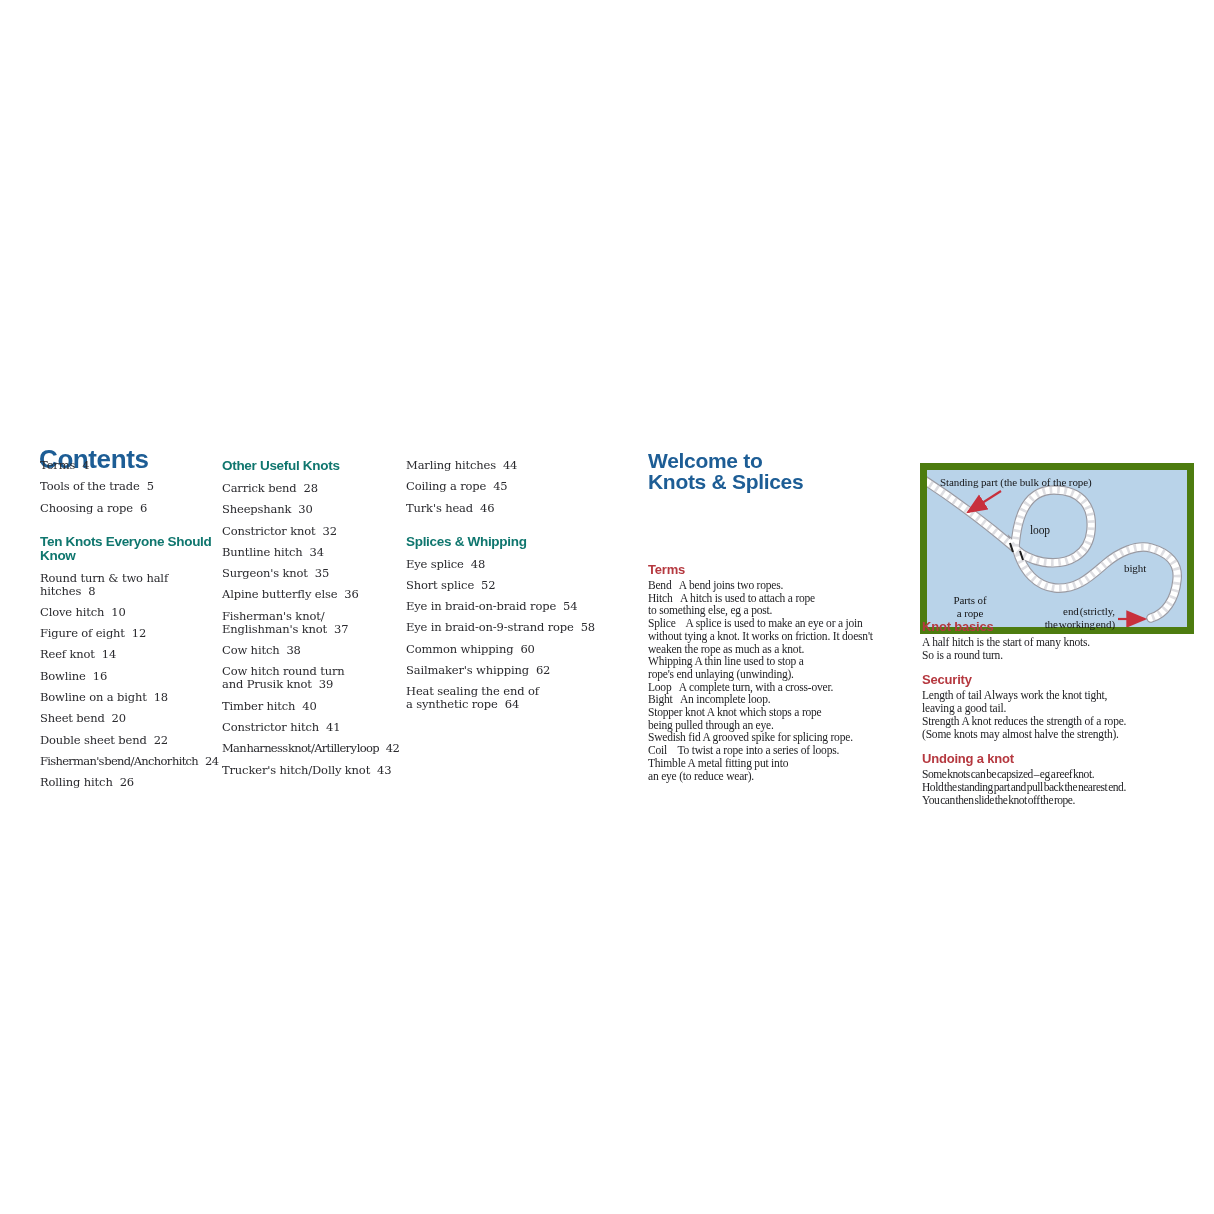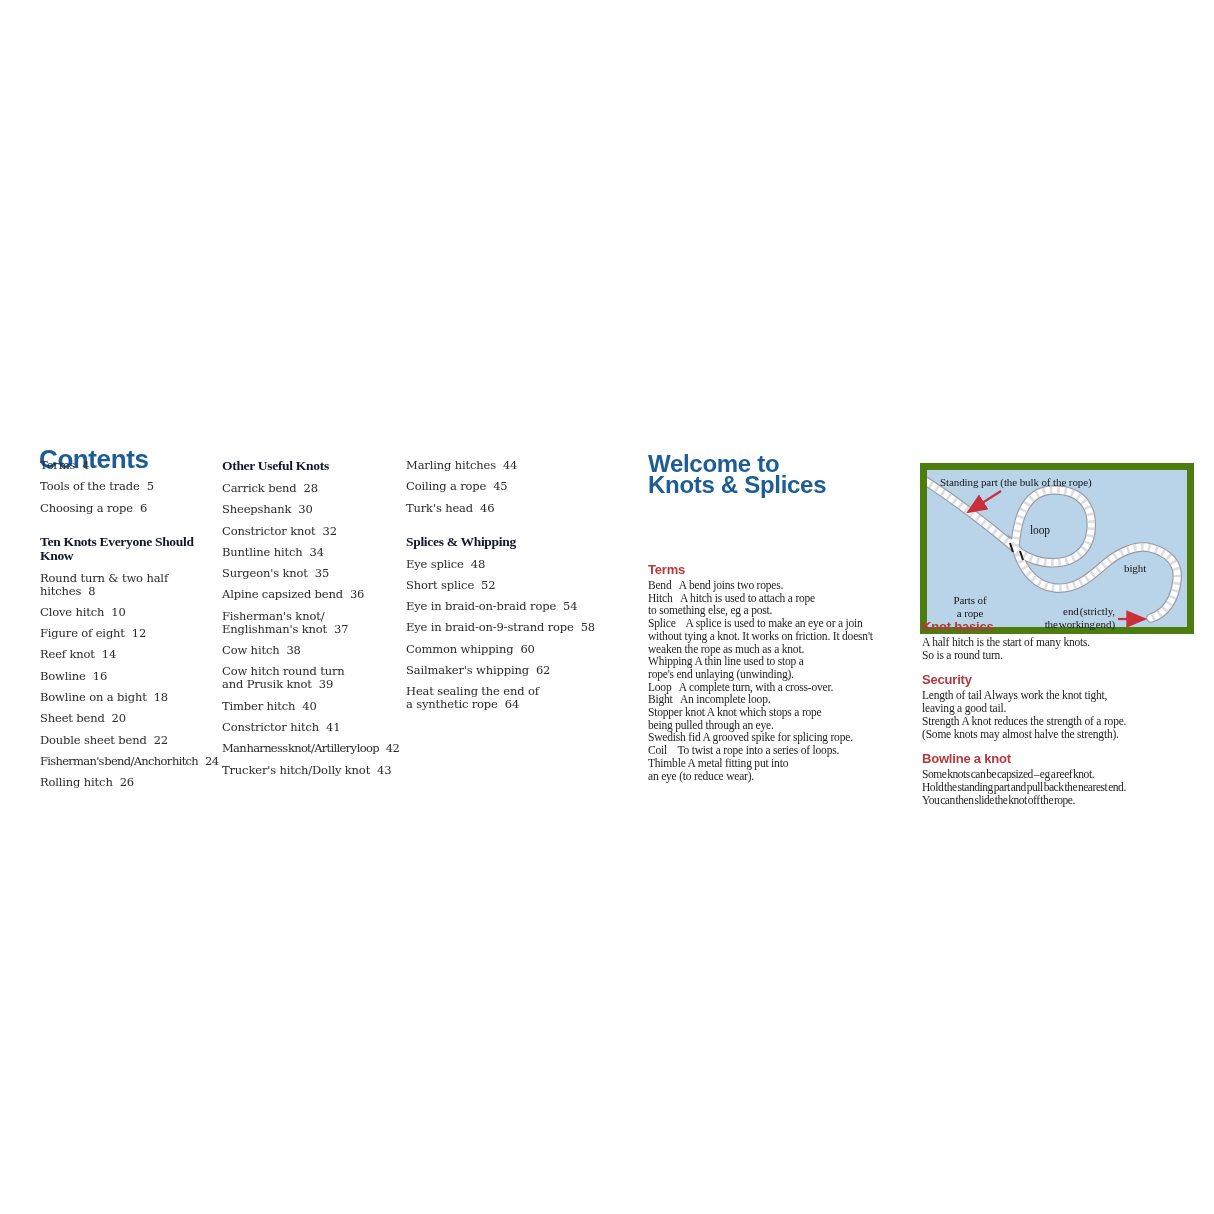--- a/index.html
+++ b/index.html
@@ -6,32 +6,32 @@
   body{width:1214px;height:1214px;font-family:"Liberation Serif",serif;color:#1f1f23;}
   .canvas{position:relative;width:1214px;height:1214px;overflow:hidden;background:#fff;}
 
   
   .page-title{position:absolute;left:39px;top:428px;font-family:"Liberation Sans",sans-serif;
     font-weight:700;font-size:26px;line-height:28px;color:#1d5d95;letter-spacing:-0.4px;text-align:center;}
   .toc-col{position:absolute;top:459px;}
   #toc-col-1{left:40px;width:184px;}
   #toc-col-2{left:222px;width:184px;}
   #toc-col-3{left:406px;width:192px;}
-  .toc-heading{font-family:Liberation Serif, serif;font-weight:700;font-size:13.5px;
-    line-height:14px;color:#0f172a;letter-spacing:-0.3px;margin:20px 0 9px;}
+  .toc-heading{font-family:Liberation Sans, sans-serif;font-weight:700;font-size:13.5px;
+    line-height:14px;color:#0f766e;letter-spacing:-0.3px;margin:20px 0 9px;}
   .toc-heading.first{margin-top:0;}
   .toc-item{font-family:"DejaVu Serif","Liberation Serif",serif;font-size:11.5px;line-height:13px;
     margin-bottom:8.3px;color:#2a2a2e;letter-spacing:-0.15px;}
   .toc-label{white-space:pre-line;}
   .toc-page{margin-left:7px;}
   .tight{letter-spacing:-0.7px;word-spacing:-2.4px;}
 
   
   .welcome-title{position:absolute;left:648px;top:433px;font-family:"Liberation Sans",sans-serif;
-    font-weight:700;font-size:24px;line-height:21px;color:#1d5d95;letter-spacing:-0.3px;white-space:pre-line;}
+    font-weight:700;font-size:21px;line-height:21px;color:#1d5d95;letter-spacing:-0.3px;white-space:pre-line;}
   .body-block{font-size:11.5px;line-height:12.7px;letter-spacing:-0.2px;white-space:pre;color:#232326;}
   #intro-text{position:absolute;left:648px;top:490px;}
   .sec-heading{font-family:"Liberation Sans",sans-serif;font-weight:700;font-size:13px;
     line-height:14px;color:#b5383f;letter-spacing:-0.2px;}
   #terms-heading{position:absolute;left:648px;top:563px;}
   #terms-body{position:absolute;left:648px;top:579px;}
 
   #info-col{position:absolute;left:922px;top:612px;width:276px;}
   #info-col .sec-heading{margin:8px 0 2px;}
   #info-col .body-block{margin:0 0 12px;}
@@ -73,21 +73,21 @@
     <div class="toc-item"><span class="toc-label">Rolling hitch</span><span class="toc-page">26</span></div>
   </div>
 
   <div class="toc-col" id="toc-col-2">
     <div class="toc-heading first">Other Useful Knots</div>
     <div class="toc-item"><span class="toc-label">Carrick bend</span><span class="toc-page">28</span></div>
     <div class="toc-item"><span class="toc-label">Sheepshank</span><span class="toc-page">30</span></div>
     <div class="toc-item"><span class="toc-label">Constrictor knot</span><span class="toc-page">32</span></div>
     <div class="toc-item"><span class="toc-label">Buntline hitch</span><span class="toc-page">34</span></div>
     <div class="toc-item"><span class="toc-label">Surgeon's knot</span><span class="toc-page">35</span></div>
-    <div class="toc-item"><span class="toc-label">Alpine capsized bend</span><span class="toc-page">36</span></div>
+    <div class="toc-item"><span class="toc-label">Alpine butterfly else</span><span class="toc-page">36</span></div>
     <div class="toc-item"><span class="toc-label">Fisherman's knot/
 Englishman's knot</span><span class="toc-page">37</span></div>
     <div class="toc-item"><span class="toc-label">Cow hitch</span><span class="toc-page">38</span></div>
     <div class="toc-item"><span class="toc-label">Cow hitch round turn
 and Prusik knot</span><span class="toc-page">39</span></div>
     <div class="toc-item"><span class="toc-label">Timber hitch</span><span class="toc-page">40</span></div>
     <div class="toc-item"><span class="toc-label">Constrictor hitch</span><span class="toc-page">41</span></div>
     <div class="toc-item tight"><span class="toc-label">Man harness knot/Artillery loop</span><span class="toc-page">42</span></div>
     <div class="toc-item"><span class="toc-label">Trucker's hitch/Dolly knot</span><span class="toc-page">43</span></div>
   </div>
@@ -159,19 +159,19 @@
     <div class="sec-heading">Knot basics</div>
     <div class="body-block">A half hitch is the start of many knots.
 So is a round turn.</div>
 
     <div class="sec-heading">Security</div>
     <div class="body-block">Length of tail Always work the knot tight,
 leaving a good tail.
 Strength A knot reduces the strength of a rope.
 (Some knots may almost halve the strength).</div>
 
-    <div class="sec-heading">Bowline a knot</div>
+    <div class="sec-heading">Undoing a knot</div>
     <div class="body-block u-tight">Some knots can be capsized – eg a reef knot.
 Hold the standing part and pull back the nearest end.
 You can then slide the knot off the rope.</div>
   </div>
 
 </div>
 
 </body></html>

